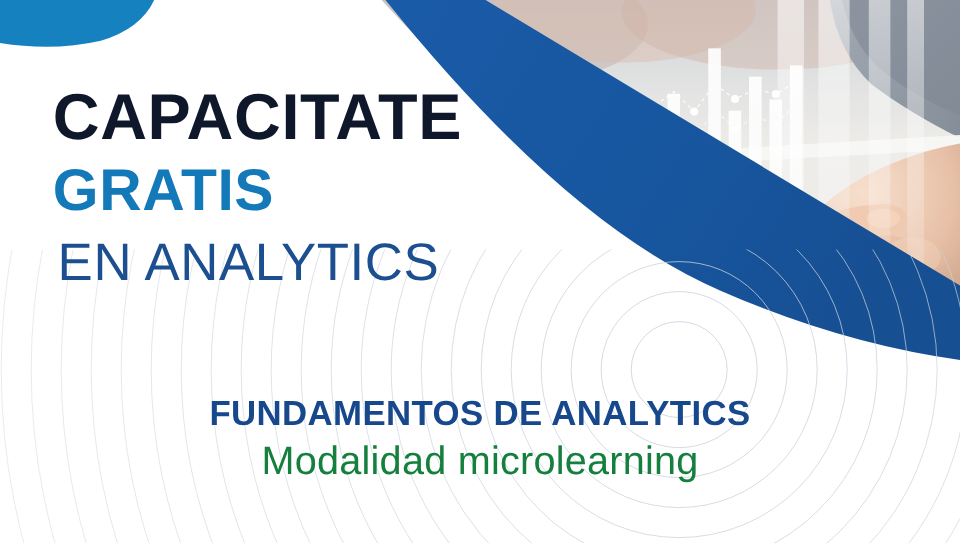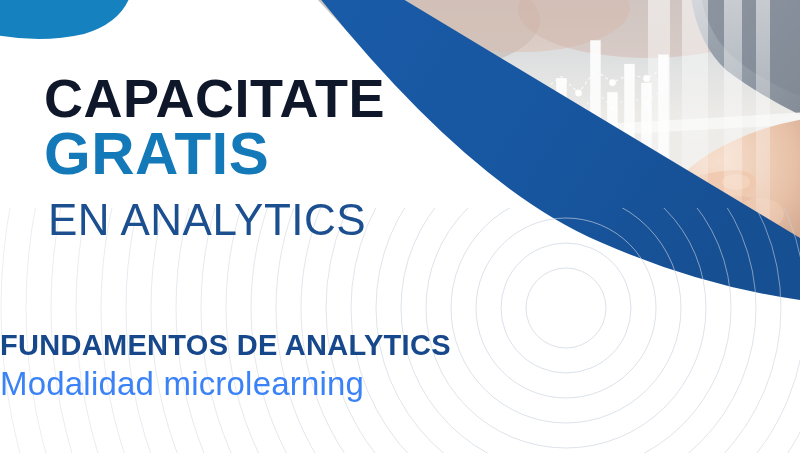--- a/index.html
+++ b/index.html
@@ -42,39 +42,39 @@
 
   .hl-line1, .hl-line2 {
     color: #1479b8;
     font-weight: bold;
     letter-spacing: 0.5px;
     line-height: 0.98;
     white-space: nowrap;
     margin: 0;
   }
   .hl-line1 { font-size: 54px; }
-  .hl-line2 { font-size: 60px; margin-top: 0; }
+  .hl-line2 { font-size: 49px; margin-top: 10px; }
 
   .hl-line3 {
     color: #1b4f8f;
     font-weight: 400;
     font-size: 44px;
     letter-spacing: 0.5px;
     line-height: 1.0;
     white-space: nowrap;
     margin: 14px 0 12px 4px;
   }
 
   
   #course-block {
     position: absolute;
     left: 0;
     top: 330px;
     width: 800px;
-    text-align: left;
+    text-align: center;
     z-index: 6;
   }
   .course-title {
     color: #17488c;
     font-weight: bold;
     font-size: 29px;
     letter-spacing: 0.3px;
     line-height: 1.05;
     margin: 0;
     white-space: nowrap;
@@ -268,16 +268,16 @@
   <div id="text-layer" class="layer" style="pointer-events:none;"></div>
 
   <div id="headline-block">
     <div class="hl-line1" style="color: #0f172a;">CAPACITATE</div>
     <div class="hl-line2" style="color: rgb(20, 121, 184);">GRATIS</div>
     <div class="hl-line3" style="color: rgb(27, 79, 143);">EN ANALYTICS</div>
   </div>
 
   <div id="course-block">
     <div class="course-title" style="color: rgb(23, 72, 140);">FUNDAMENTOS DE ANALYTICS</div>
-    <div class="course-sub" style="color: #3b82f6;">Modalidad microlearning</div>
+    <div class="course-sub" style="color: #15803d;">Modalidad microlearning</div>
   </div>
 
 </div>
 
 </body></html>

